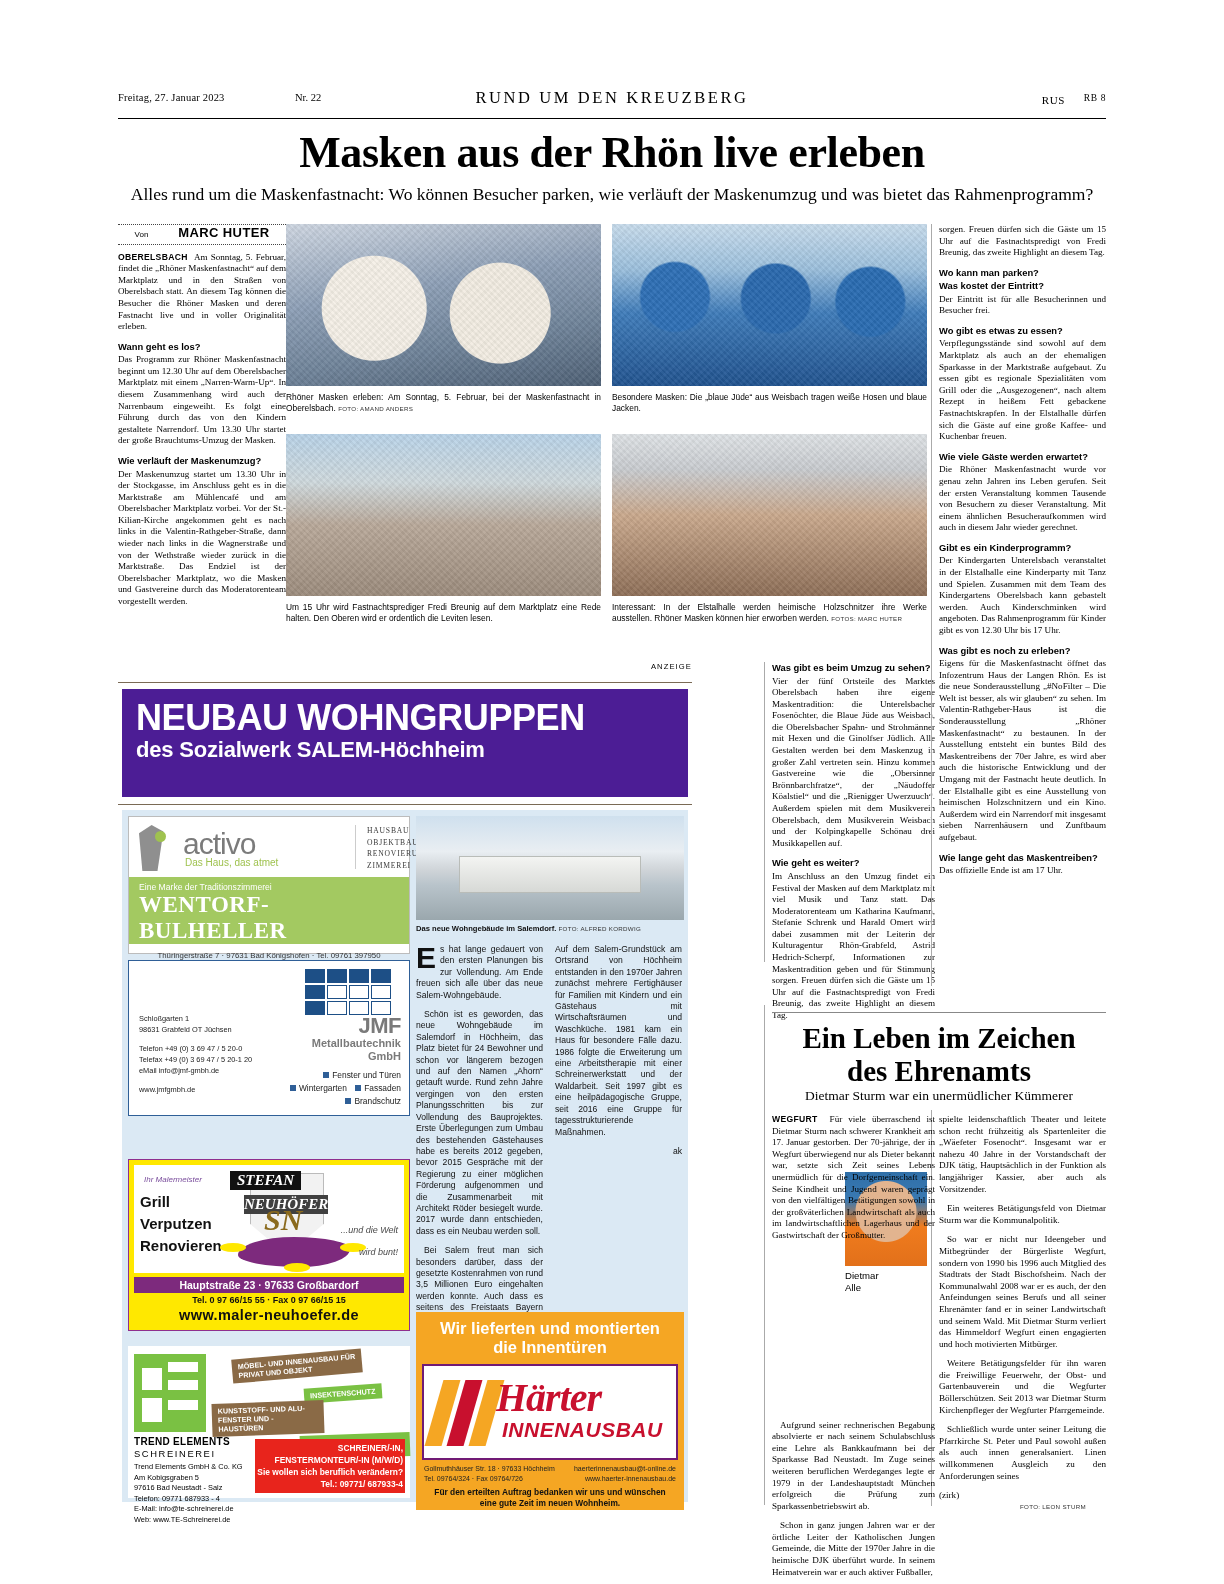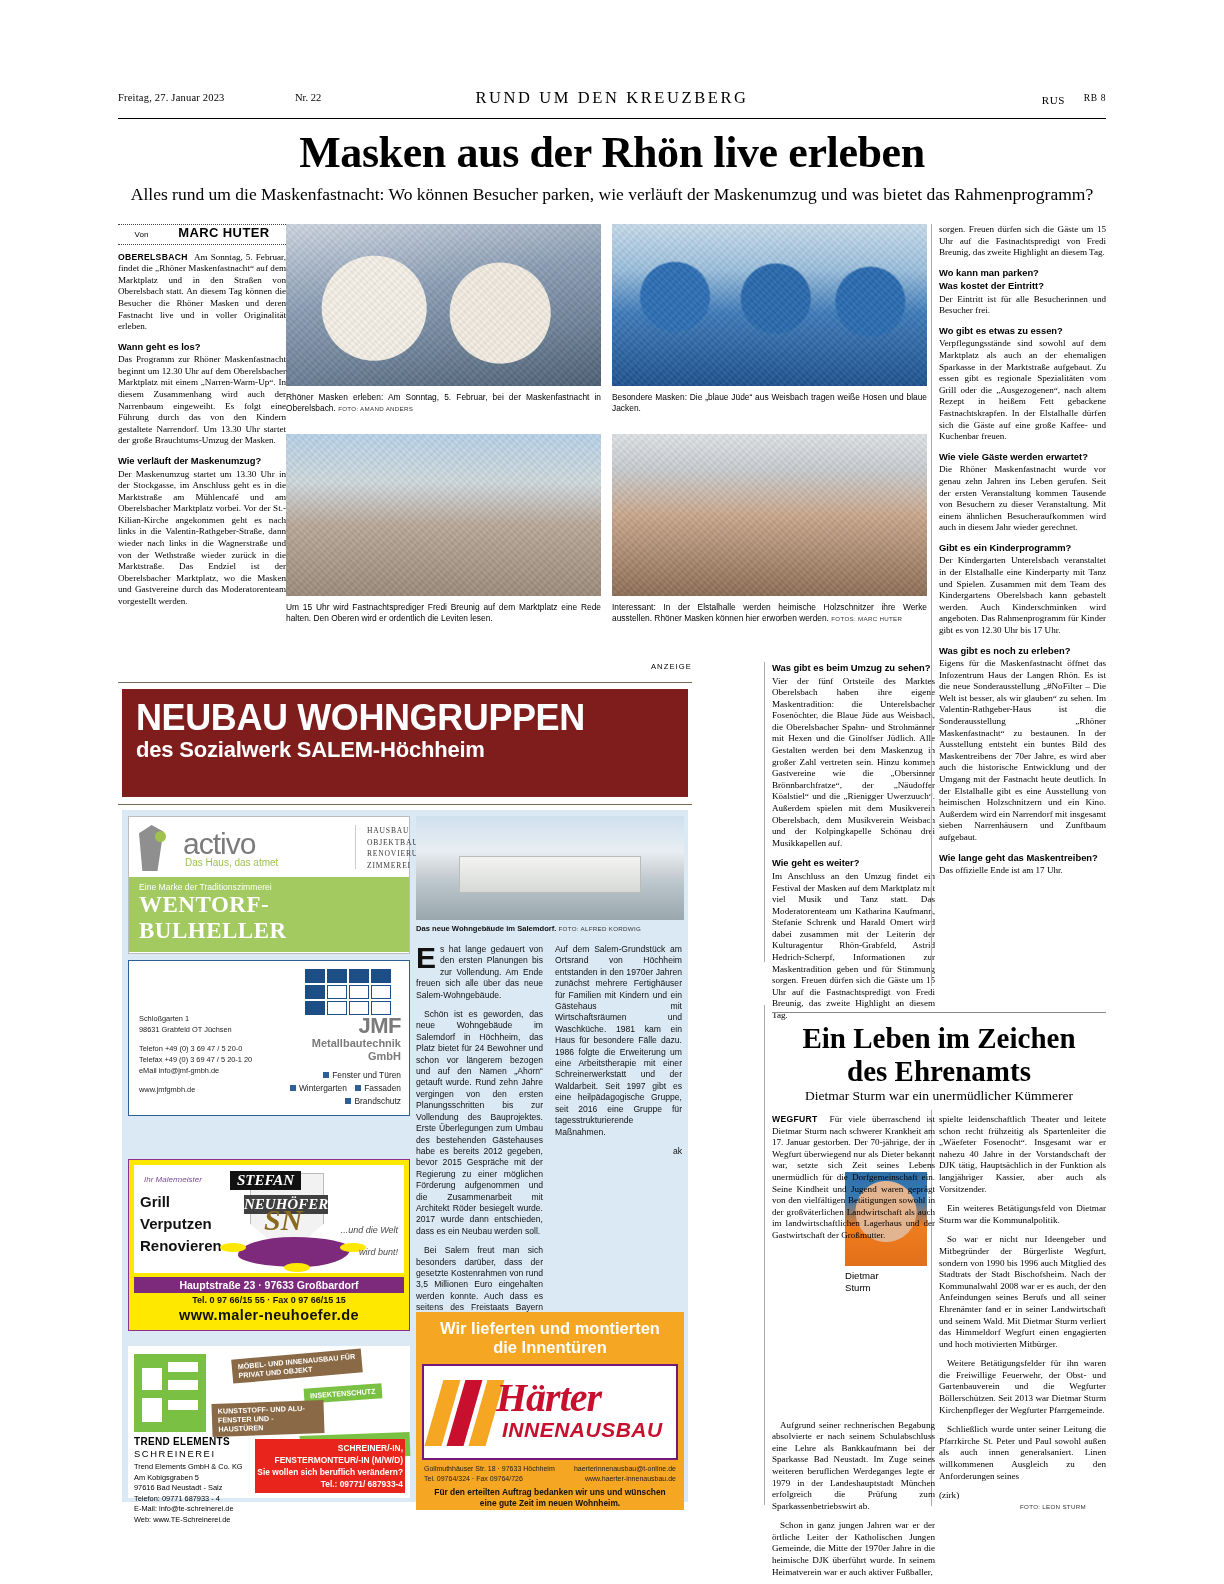--- a/index.html
+++ b/index.html
@@ -66,42 +66,42 @@
         repeating-linear-gradient(45deg, rgba(255,255,255,.05) 0 2px, rgba(0,0,0,.05) 2px 4px),
         repeating-linear-gradient(-45deg, rgba(255,255,255,.04) 0 3px, rgba(0,0,0,.04) 3px 6px);
       opacity:.75; }
 
   
   .anzeige { position:absolute; right:0; top:0; font-family:"Liberation Sans",sans-serif;
              font-size:7.6px; letter-spacing:1.1px; }
   .adblock { position:absolute; }
   .ad-rule { position:absolute; height:1px; background:#7a6a55; }
 
-  .salem-banner { position:absolute; background:#7f1d1d; color:#fff; }
+  .salem-banner { position:absolute; background:#4c1d95; color:#fff; }
   .salem-l1 { font-family:"Liberation Sans",sans-serif; font-weight:bold; font-size:36px;
               letter-spacing:-.4px; line-height:38px; }
   .salem-l2 { font-family:"Liberation Sans",sans-serif; font-weight:bold; font-size:22px;
               letter-spacing:-.2px; line-height:25px; }
 
   .adv-box { position:absolute; background:#dbe9f4; }
 
   .activo { position:absolute; background:#fff; border:1px solid #bcbcbc; }
   .activo-top { position:relative; height:60px; }
   .activo-word { position:absolute; left:54px; top:10px; font-family:"Liberation Sans",sans-serif;
                  font-size:30px; color:#7b7b7b; letter-spacing:-1px; }
   .activo-sub { position:absolute; left:56px; top:40px; font-family:"Liberation Sans",sans-serif;
                 font-size:10px; color:#9fc24f; }
   .activo-leaf { position:absolute; left:10px; top:8px; width:42px; height:46px;
                  background:#8f8f8f; clip-path:polygon(0 18%,30% 0,58% 14%,44% 100%,8% 100%); }
   .activo-dot { position:absolute; left:26px; top:14px; width:11px; height:11px;
                 border-radius:50%; background:#9fc24f; }
   .activo-vsep{ position:absolute; left:226px; top:8px; width:1px; height:44px; background:#ccc; }
   .activo-list{ position:absolute; left:238px; top:8px; font-family:"Liberation Serif",serif;
                 font-size:7.6px; letter-spacing:.8px; line-height:11.5px; color:#3b3b3b; }
-  .activo-green{ position:relative; background:#a3c961; color:#fff; padding:5px 10px 8px; }
+  .activo-green{ position:relative; background:#a3c961; color:#fff; padding:5px 10px 0; }
   .activo-g1 { font-family:"Liberation Sans",sans-serif; font-size:8.6px; }
   .activo-g2 { font-family:"Liberation Serif",serif; font-weight:bold; font-size:23px;
                letter-spacing:.5px; line-height:26px; }
   .activo-addr{ font-family:"Liberation Sans",sans-serif; font-size:7.8px; text-align:center;
                 line-height:12px; padding:6px 2px 5px; color:#333; }
 
   .jmf { position:absolute; background:#fff; border:1px solid #2f5f97; }
   .jmf-addr { position:absolute; left:10px; top:52px; font-family:"Liberation Sans",sans-serif;
               font-size:7.4px; line-height:11px; color:#222; }
   .jmf-logo { position:absolute; right:8px; top:8px; width:96px; }
@@ -483,21 +483,21 @@
   <div class="hrule" style="left:772px; top:1012px; width:334px;"></div>
   <div class="head2" style="left:772px; top:1022px; width:334px;">
     <div>Ein Leben im Zeichen</div>
     <div>des Ehrenamts</div>
   </div>
   <div class="sub2" style="left:772px; top:1088px; width:334px;">Dietmar Sturm war ein unermüdlicher Kümmerer</div>
 
   <div class="portrait" style="left:845px; top:1172px; width:82px; height:94px;"></div>
   <div class="pcap" style="left:845px; top:1270px; width:84px;">
     <div>Dietmar</div>
-    <div>Sturm</div>
+    <div>Alle</div>
   </div>
 
   <div class="col" style="left:772px; top:1114px; width:163px;">
     <p>
       <span class="place">WEGFURT</span>&nbsp;&nbsp;<span>Für viele überraschend ist Dietmar Sturm nach schwerer Krankheit am 17. Januar gestorben. Der 70-jährige, der in Wegfurt überwiegend nur als Dieter bekannt war, setzte sich Zeit seines Lebens unermüdlich für die Dorfgemeinschaft ein. Seine Kindheit und Jugend waren geprägt von den vielfältigen Betätigungen sowohl in der großväterlichen Landwirtschaft als auch im landwirtschaftlichen Lagerhaus und der Gastwirtschaft der Großmutter.</span>
     </p>
     <div style="height:170px"></div>
     <p style="text-indent:8px">Aufgrund seiner rechnerischen Begabung absolvierte er nach seinem Schulabschluss eine Lehre als Bankkaufmann bei der Sparkasse Bad Neustadt. Im Zuge seines weiteren beruflichen Werdeganges legte er 1979 in der Landeshauptstadt München erfolgreich die Prüfung zum Sparkassenbetriebswirt ab.</p>
     <p style="text-indent:8px">Schon in ganz jungen Jahren war er der örtliche Leiter der Katholischen Jungen Gemeinde, die Mitte der 1970er Jahre in die heimische DJK überführt wurde. In seinem Heimatverein war er auch aktiver Fußballer,</p>
   </div>

